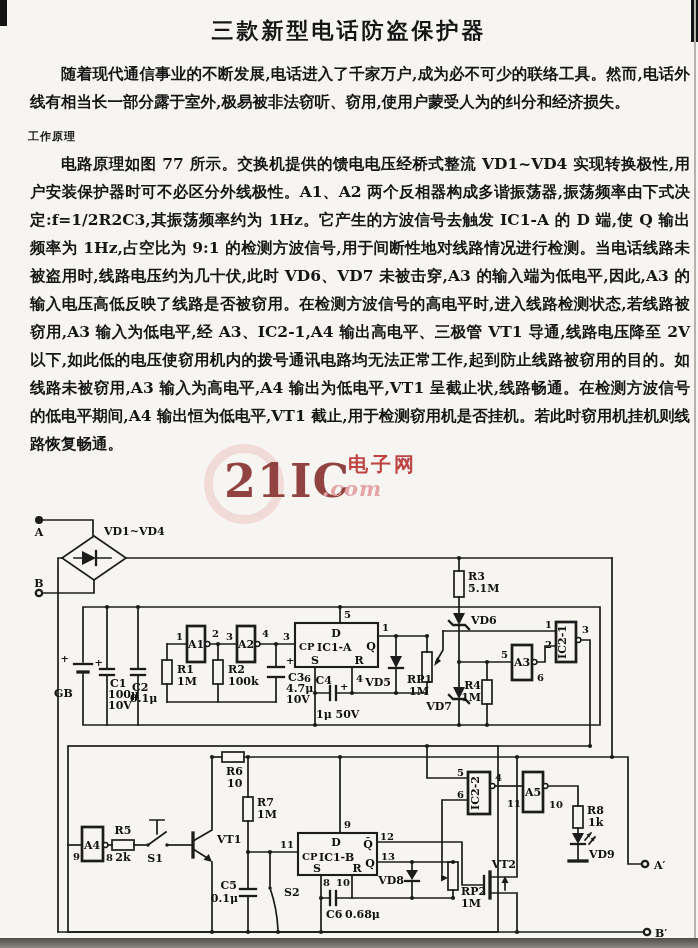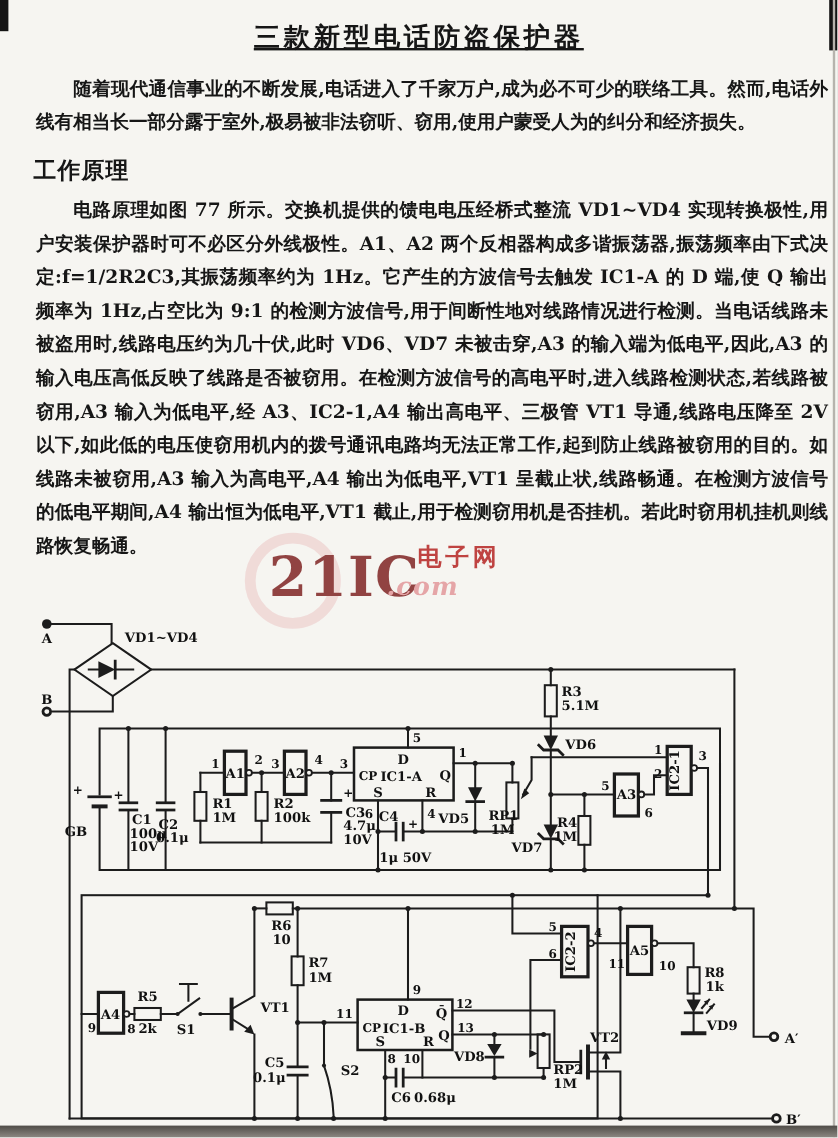--- a/index.html
+++ b/index.html
@@ -1,23 +1,23 @@
 <!DOCTYPE html>
 <html><head>
 <meta charset="utf-8">
 <style>
   html,body{margin:0;padding:0;background:#dcdcda;}
   .page{position:relative;width:698px;height:948px;background:#f6f5f1;overflow:hidden;
         font-family:"DejaVu Serif","Liberation Serif",serif;color:#161616;}
   
   .doc{position:absolute;left:0;top:0;width:698px;height:512px;overflow:hidden;}
-  .title{margin:16px 0 0 0;text-align:center;font-size:22px;font-weight:700;letter-spacing:3px;text-decoration:underline;}
+  .title{margin:16px 0 0 0;text-align:center;font-size:22px;font-weight:700;letter-spacing:3px;}
   .body-text{padding:14px 8px 0 30px;font-size:15.5px;line-height:28px;text-align:justify;font-weight:600;}
   .para{margin:0;text-indent:2em;}
-  .heading{margin:13px 0 6px 28px;font-size:19px;font-weight:700;letter-spacing:1px;}
+  .heading{margin:13px 0 6px 28px;font-size:11px;font-weight:700;letter-spacing:1px;}
   
   .watermark{position:absolute;left:220px;top:444px;width:230px;height:74px;opacity:.82;pointer-events:none;mix-blend-mode:multiply;}
   .wm-ring{position:absolute;left:-16px;top:0;width:62px;height:62px;border:9px solid #f2c3c6;border-radius:50%;opacity:.55;}
   .wm-main{position:absolute;left:4px;top:14px;font-size:46px;font-weight:700;color:#7f1d1d;letter-spacing:1px;line-height:1;}
   .wm-suffix{position:absolute;left:102px;top:34px;font-size:21px;font-style:italic;font-weight:700;color:#eb9aa0;letter-spacing:1px;line-height:1;}
   .wm-tag{position:absolute;left:128px;top:10px;font-size:20px;font-weight:700;color:#b91c1c;letter-spacing:3px;line-height:1;}
   
   .circuit{position:absolute;left:0;top:510px;width:698px;height:438px;}
   .w path,.w line,.w rect,.w circle{stroke:#1c1c1c;fill:none;stroke-width:1.7;stroke-linecap:square;}
   .w .fat{stroke-width:2.3;}

